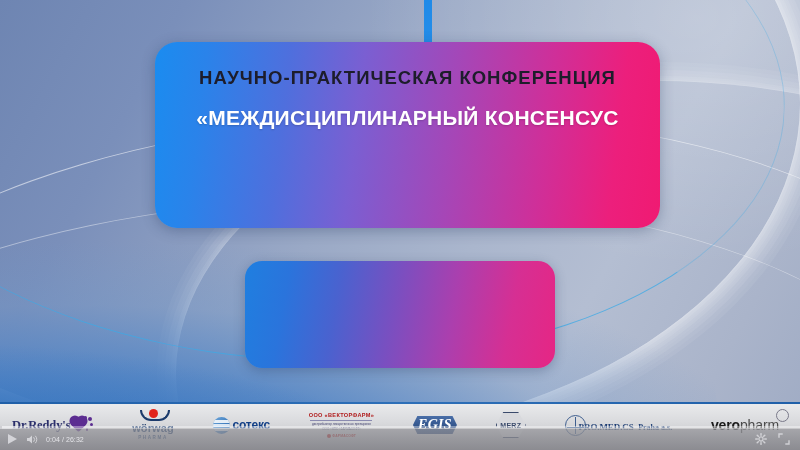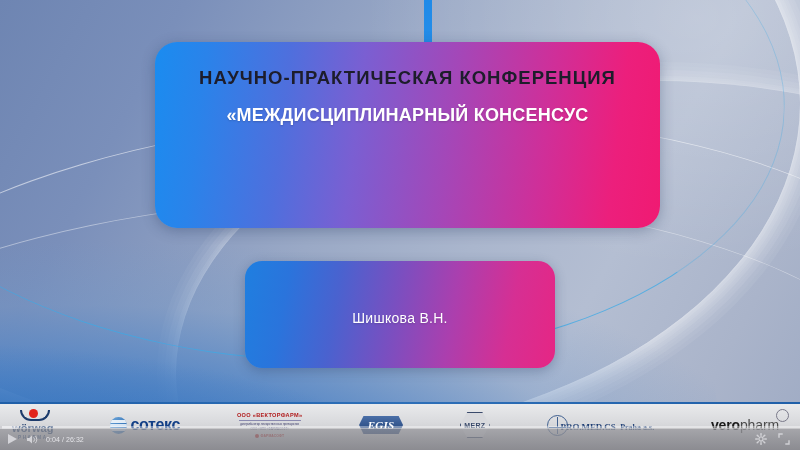--- a/index.html
+++ b/index.html
@@ -189,21 +189,21 @@
     font-size: 18.5px;
     font-weight: 700;
     letter-spacing: .055em;
     line-height: 1.1;
     text-align: center;
     white-space: nowrap;
   }
   .main-title {
     margin-top: 15px;
     color: #ffffff;
-    font-size: 18px;
+    font-size: 21px;
     font-weight: 700;
     letter-spacing: .012em;
     line-height: 1.42;
     text-align: center;
     text-shadow: 0 1px 2px rgba(0,0,0,0.18);
     padding: 0 16px;
   }
   .main-title .tl { display: block; white-space: nowrap; }
 
   
@@ -336,21 +336,21 @@
     position: relative; width: 17px; height: 17px; border-radius: 50%;
     background: linear-gradient(135deg, #6fa8dc, #1f5fa8);
     overflow: hidden;
   }
   .lg-sotex .globe::before {
     content: ""; position: absolute; left: -3px; top: 3px;
     width: 24px; height: 3px; background: rgba(255,255,255,0.85);
     box-shadow: 0 4px 0 rgba(255,255,255,0.8), 0 8px 0 rgba(255,255,255,0.75);
   }
   .lg-sotex .txt {
-    font-size: 16px; font-weight: 700; color: #123f86; letter-spacing: -.02em;
+    font-size: 12px; font-weight: 700; color: #123f86; letter-spacing: -.02em;
   }
 
   
   .lg-vektor { flex-direction: column; justify-content: center; gap: 1px; }
   .lg-vektor .v1 {
     font-size: 5.6px; font-weight: 700; color: #b01a1a; letter-spacing: .055em;
   }
   .lg-vektor .v2 {
     font-size: 2.9px; color: #3a3a6a; letter-spacing: .02em; line-height: 1.35;
     text-align: center;
@@ -365,21 +365,21 @@
   
   .lg-egis { position: relative; }
   .lg-egis .shape {
     position: relative; width: 44px; height: 18px;
     background: linear-gradient(180deg, #4a6fa8, #1f3f75);
     clip-path: polygon(10% 0%, 90% 0%, 100% 50%, 90% 100%, 10% 100%, 0% 50%);
     display: flex; align-items: center; justify-content: center;
   }
   .lg-egis .t {
     font-family: "Liberation Serif", serif;
-    font-size: 11px; font-weight: 700; font-style: italic;
+    font-size: 14px; font-weight: 700; font-style: italic;
     color: #fff; letter-spacing: .02em;
   }
 
   
   .lg-merz .hex {
     width: 28px; height: 24px;
     border: 1.6px solid #3a4a6b;
     clip-path: polygon(25% 0%, 75% 0%, 100% 50%, 75% 100%, 25% 100%, 0% 50%);
     display: flex; align-items: center; justify-content: center;
     background: #d8d9dd;
@@ -509,26 +509,35 @@
     <div class="title-banner">
       <div class="kicker">НАУЧНО-ПРАКТИЧЕСКАЯ КОНФЕРЕНЦИЯ</div>
       <div class="main-title">
         <span class="tl">«МЕЖДИСЦИПЛИНАРНЫЙ КОНСЕНСУС</span>
       </div>
     </div>
 
     <div class="subtitle-card">
       <div class="subtitle-text">
       </div>
-      <div class="speaker">Шишкова В.Н.</div>
     </div>
 
     <div class="sponsor-topline"></div>
     <div class="sponsor-bar">
 
+      <div class="logo lg-reddys">
+        <span class="txt">Dr.Reddy's</span>
+        <span class="dots">
+          <span class="heart"></span>
+          <span class="d d1"></span>
+            <span class="d d2"></span>
+          <span class="d d3"></span>
+            <span class="d d4"></span>
+        </span>
+      </div>
 
       <div class="logo lg-worwag">
         <span class="mark">
           <span class="bowl"></span>
             <span class="ball"></span>
         </span>
         <span class="nm">wörwag</span>
         <span class="sub">PHARMA</span>
       </div>
 

